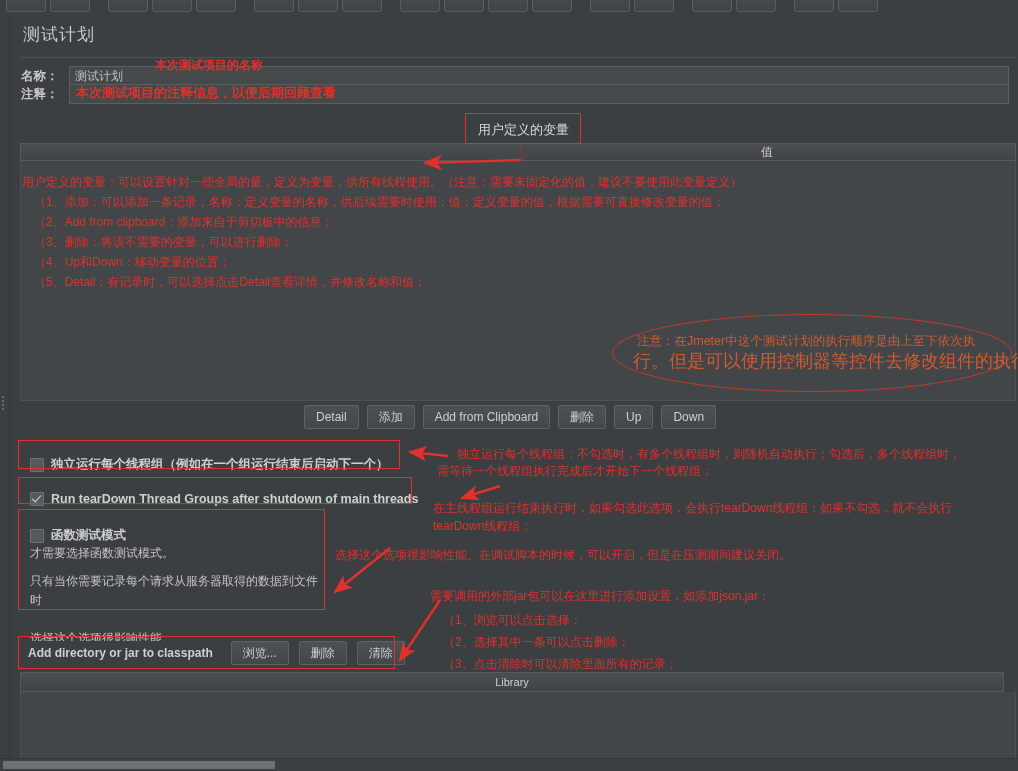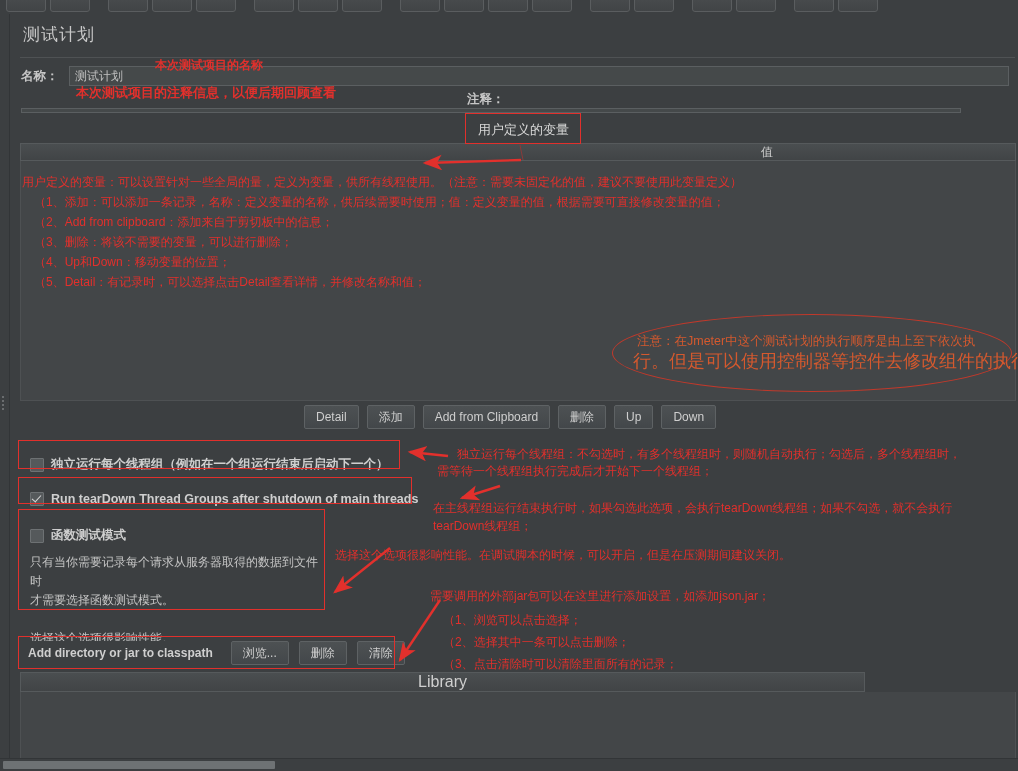--- a/index.html
+++ b/index.html
@@ -78,24 +78,24 @@
 
   
   .ftm{position:absolute;}
   .ftm-desc{font-size:12px;color:#c4c4c4;line-height:19px;}
 
   
   .cp-label{height:24px;display:inline-flex;align-items:center;padding:0 8px;
             color:#cfcfcf;font-size:12px;font-weight:bold;background:#3c3f41;}
 
   
-  .lib-head{position:absolute;left:10px;width:845px;height:20px;
+  .lib-head{position:absolute;left:10px;width:984px;height:20px;
             background:linear-gradient(#4a4e50,#414446);border:1px solid #565a5c;
             box-sizing:border-box;display:flex;align-items:center;justify-content:center;
-            color:#cfcfcf;font-size:16px;}
+            color:#cfcfcf;font-size:11px;}
   .lib-body{position:absolute;left:10px;width:996px;background:#434648;
             border:1px solid #4e5153;border-top:none;box-sizing:border-box;}
 
   
   .hscroll{position:absolute;left:0;bottom:0;width:1018px;height:12px;
            background:#3c3f41;border-top:1px solid #323537;}
   .hscroll-thumb{position:absolute;left:3px;top:2px;width:272px;height:8px;
                  background:#6e7274;border-radius:1px;}
 
   svg{display:block;overflow:visible;}
@@ -147,21 +147,21 @@
   <div class="page-title">测试计划</div>
   <div class="title-rule"></div>
 
   <div class="field-row" style="top:46px;">
     <div class="field-label">名称：</div>
     <div class="field-input" style="width:940px;">
       <span>测试计划</span>
     </div>
   </div>
 
-  <div class="field-row" style="top:72px;flex-direction:column;">
+  <div class="field-row" style="top:64px;">
     <div class="field-label">注释：</div>
     <div class="field-input" style="width:940px;">
       <span></span>
     </div>
   </div>
 
   <div class="tbl-head" style="top:124px;">
     <div class="th c1">名称:</div>
     <div class="th c2">值</div>
   </div>
@@ -184,22 +184,22 @@
   <div class="chk-line" style="left:20px;top:473px;">
     <div class="chk on"></div>
     <div class="chk-label">Run tearDown Thread Groups after shutdown of main threads</div>
   </div>
 
   <div class="ftm" style="left:20px;top:508px;width:298px;">
     <div class="chk-line" style="position:relative;left:0;top:0;">
       <div class="chk"></div>
       <div class="chk-label zh">函数测试模式</div>
     </div>
+    <div class="ftm-desc">才需要选择函数测试模式。</div>
     <div class="ftm-desc" style="margin-top:9px;">只有当你需要记录每个请求从服务器取得的数据到文件时</div>
-    <div class="ftm-desc">才需要选择函数测试模式。</div>
     <div class="ftm-desc" style="margin-top:19px;">选择这个选项很影响性能。</div>
   </div>
 
   <div class="btnrow" style="left:10px;top:622px;gap:10px;align-items:center;">
     <div class="cp-label">Add directory or jar to classpath</div>
     <div class="btn">浏览...</div>
     <div class="btn">删除</div>
     <div class="btn">清除</div>
   </div>
 

